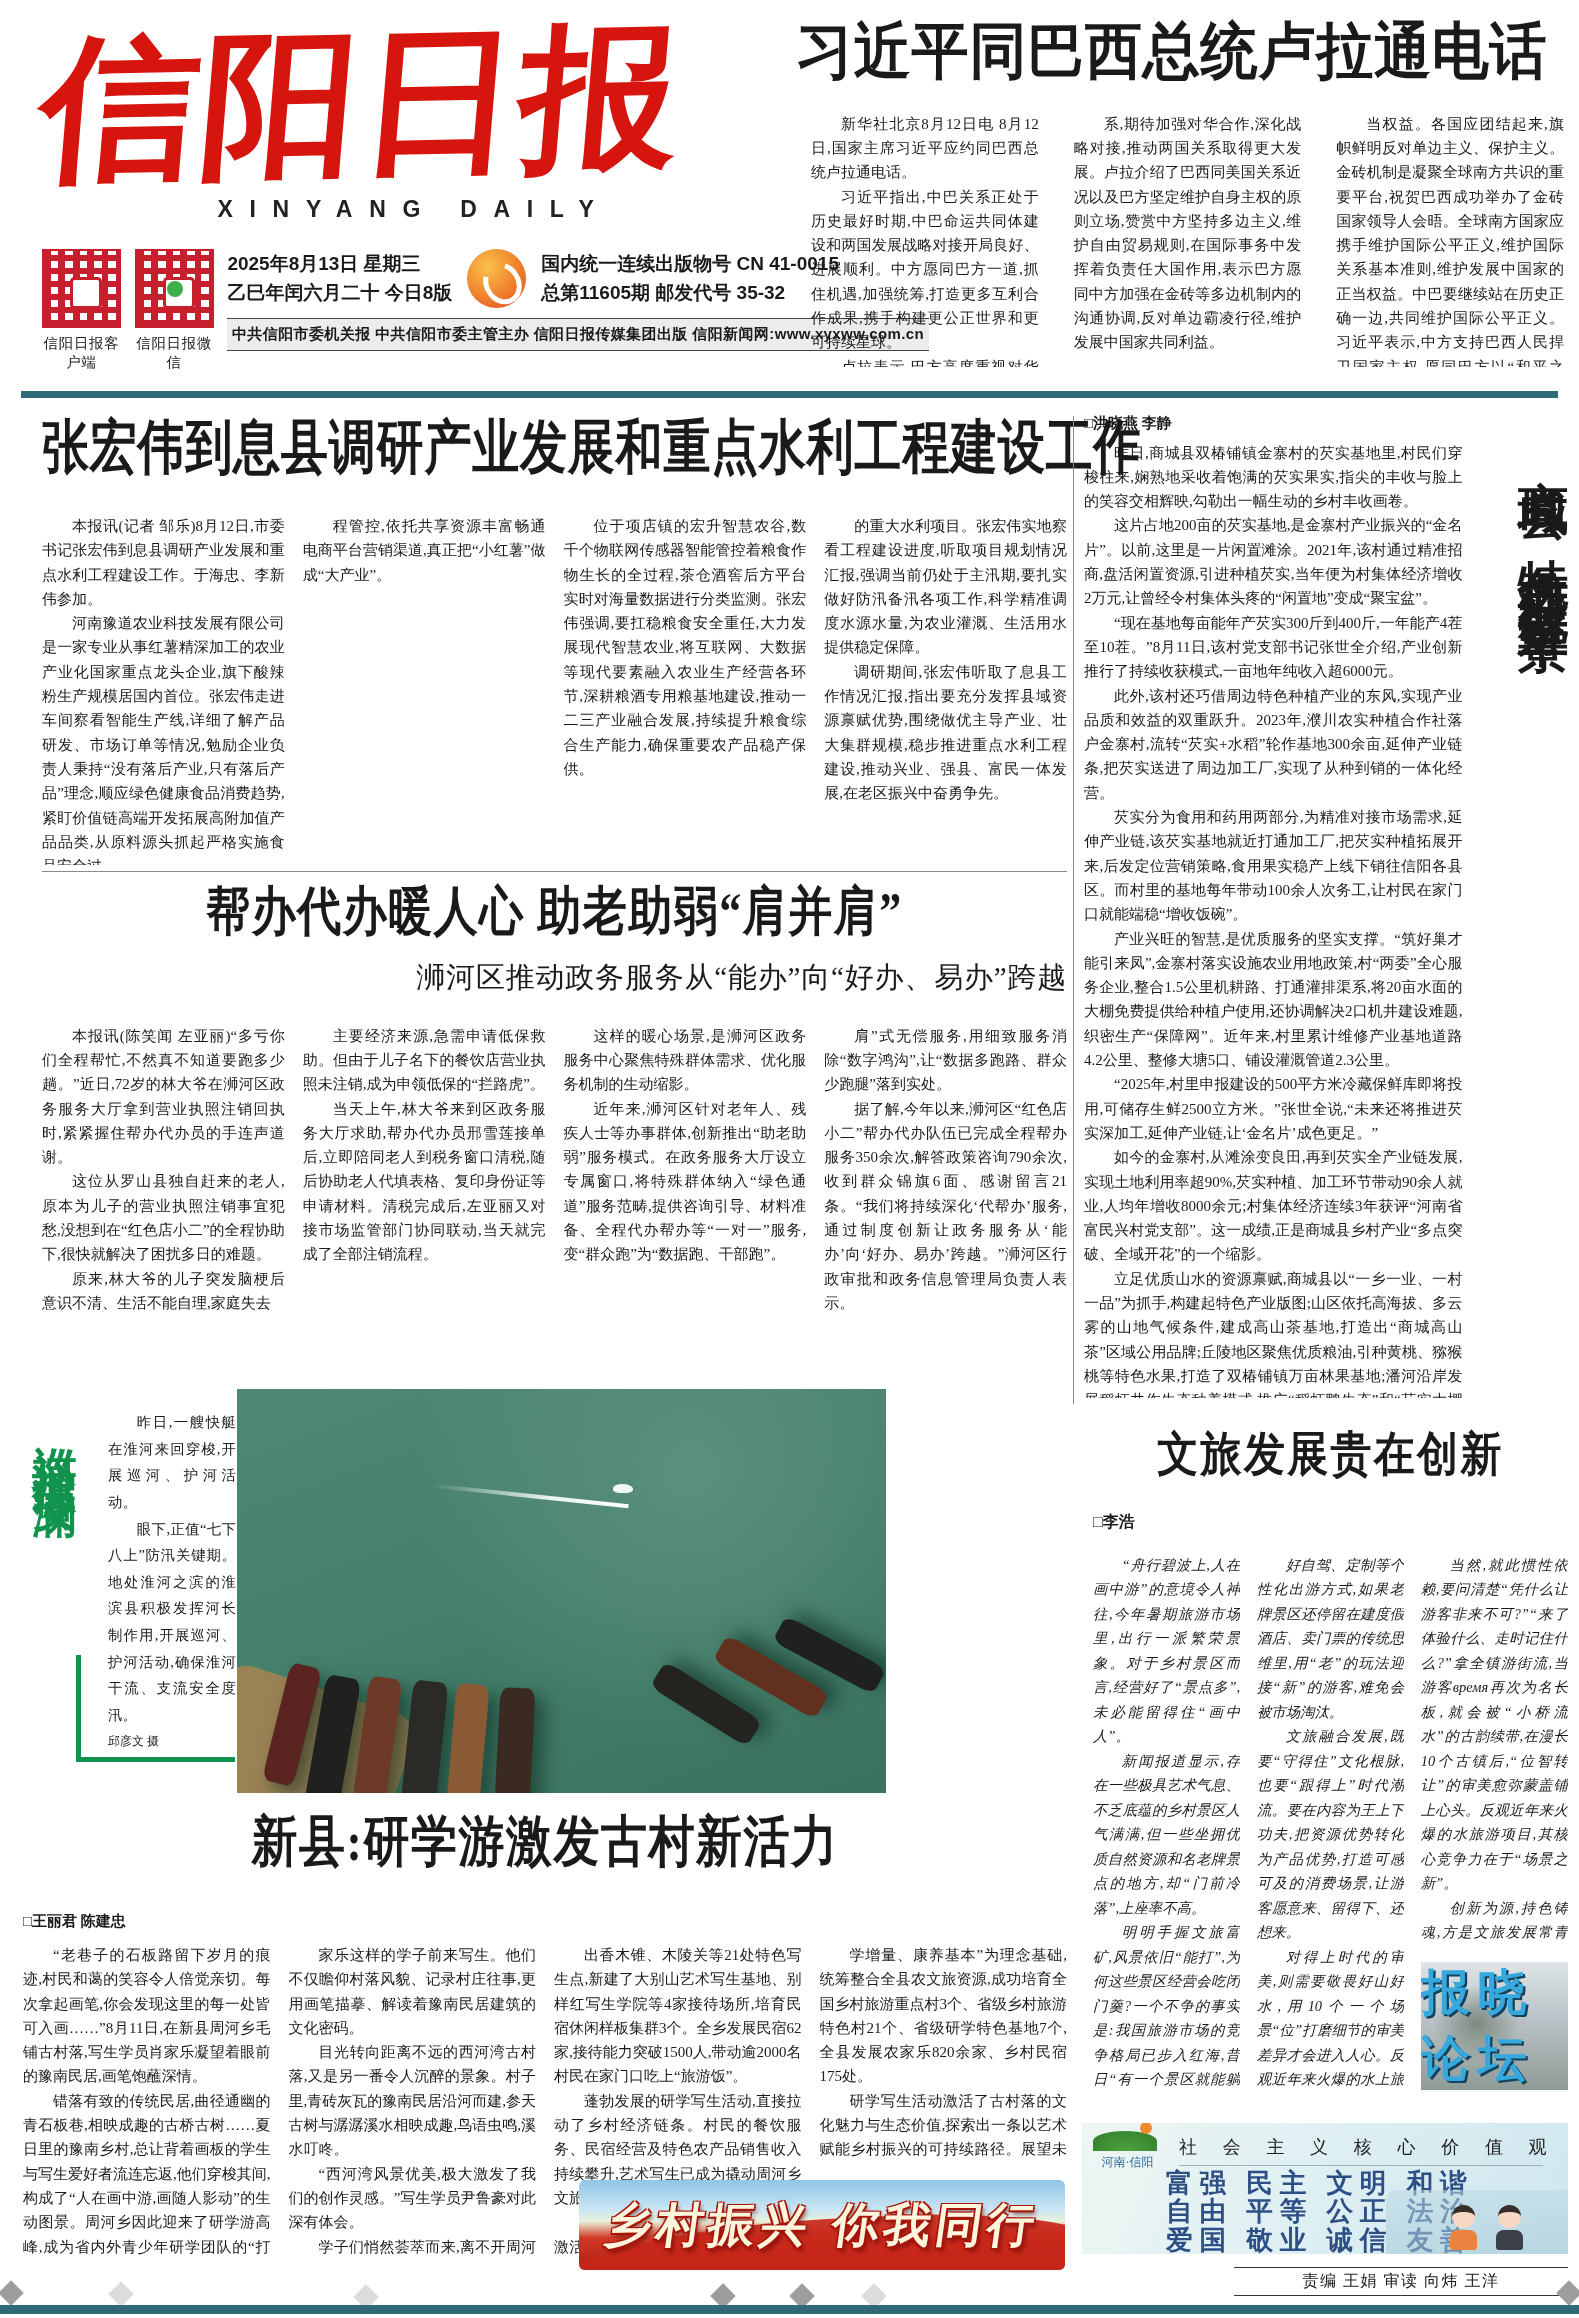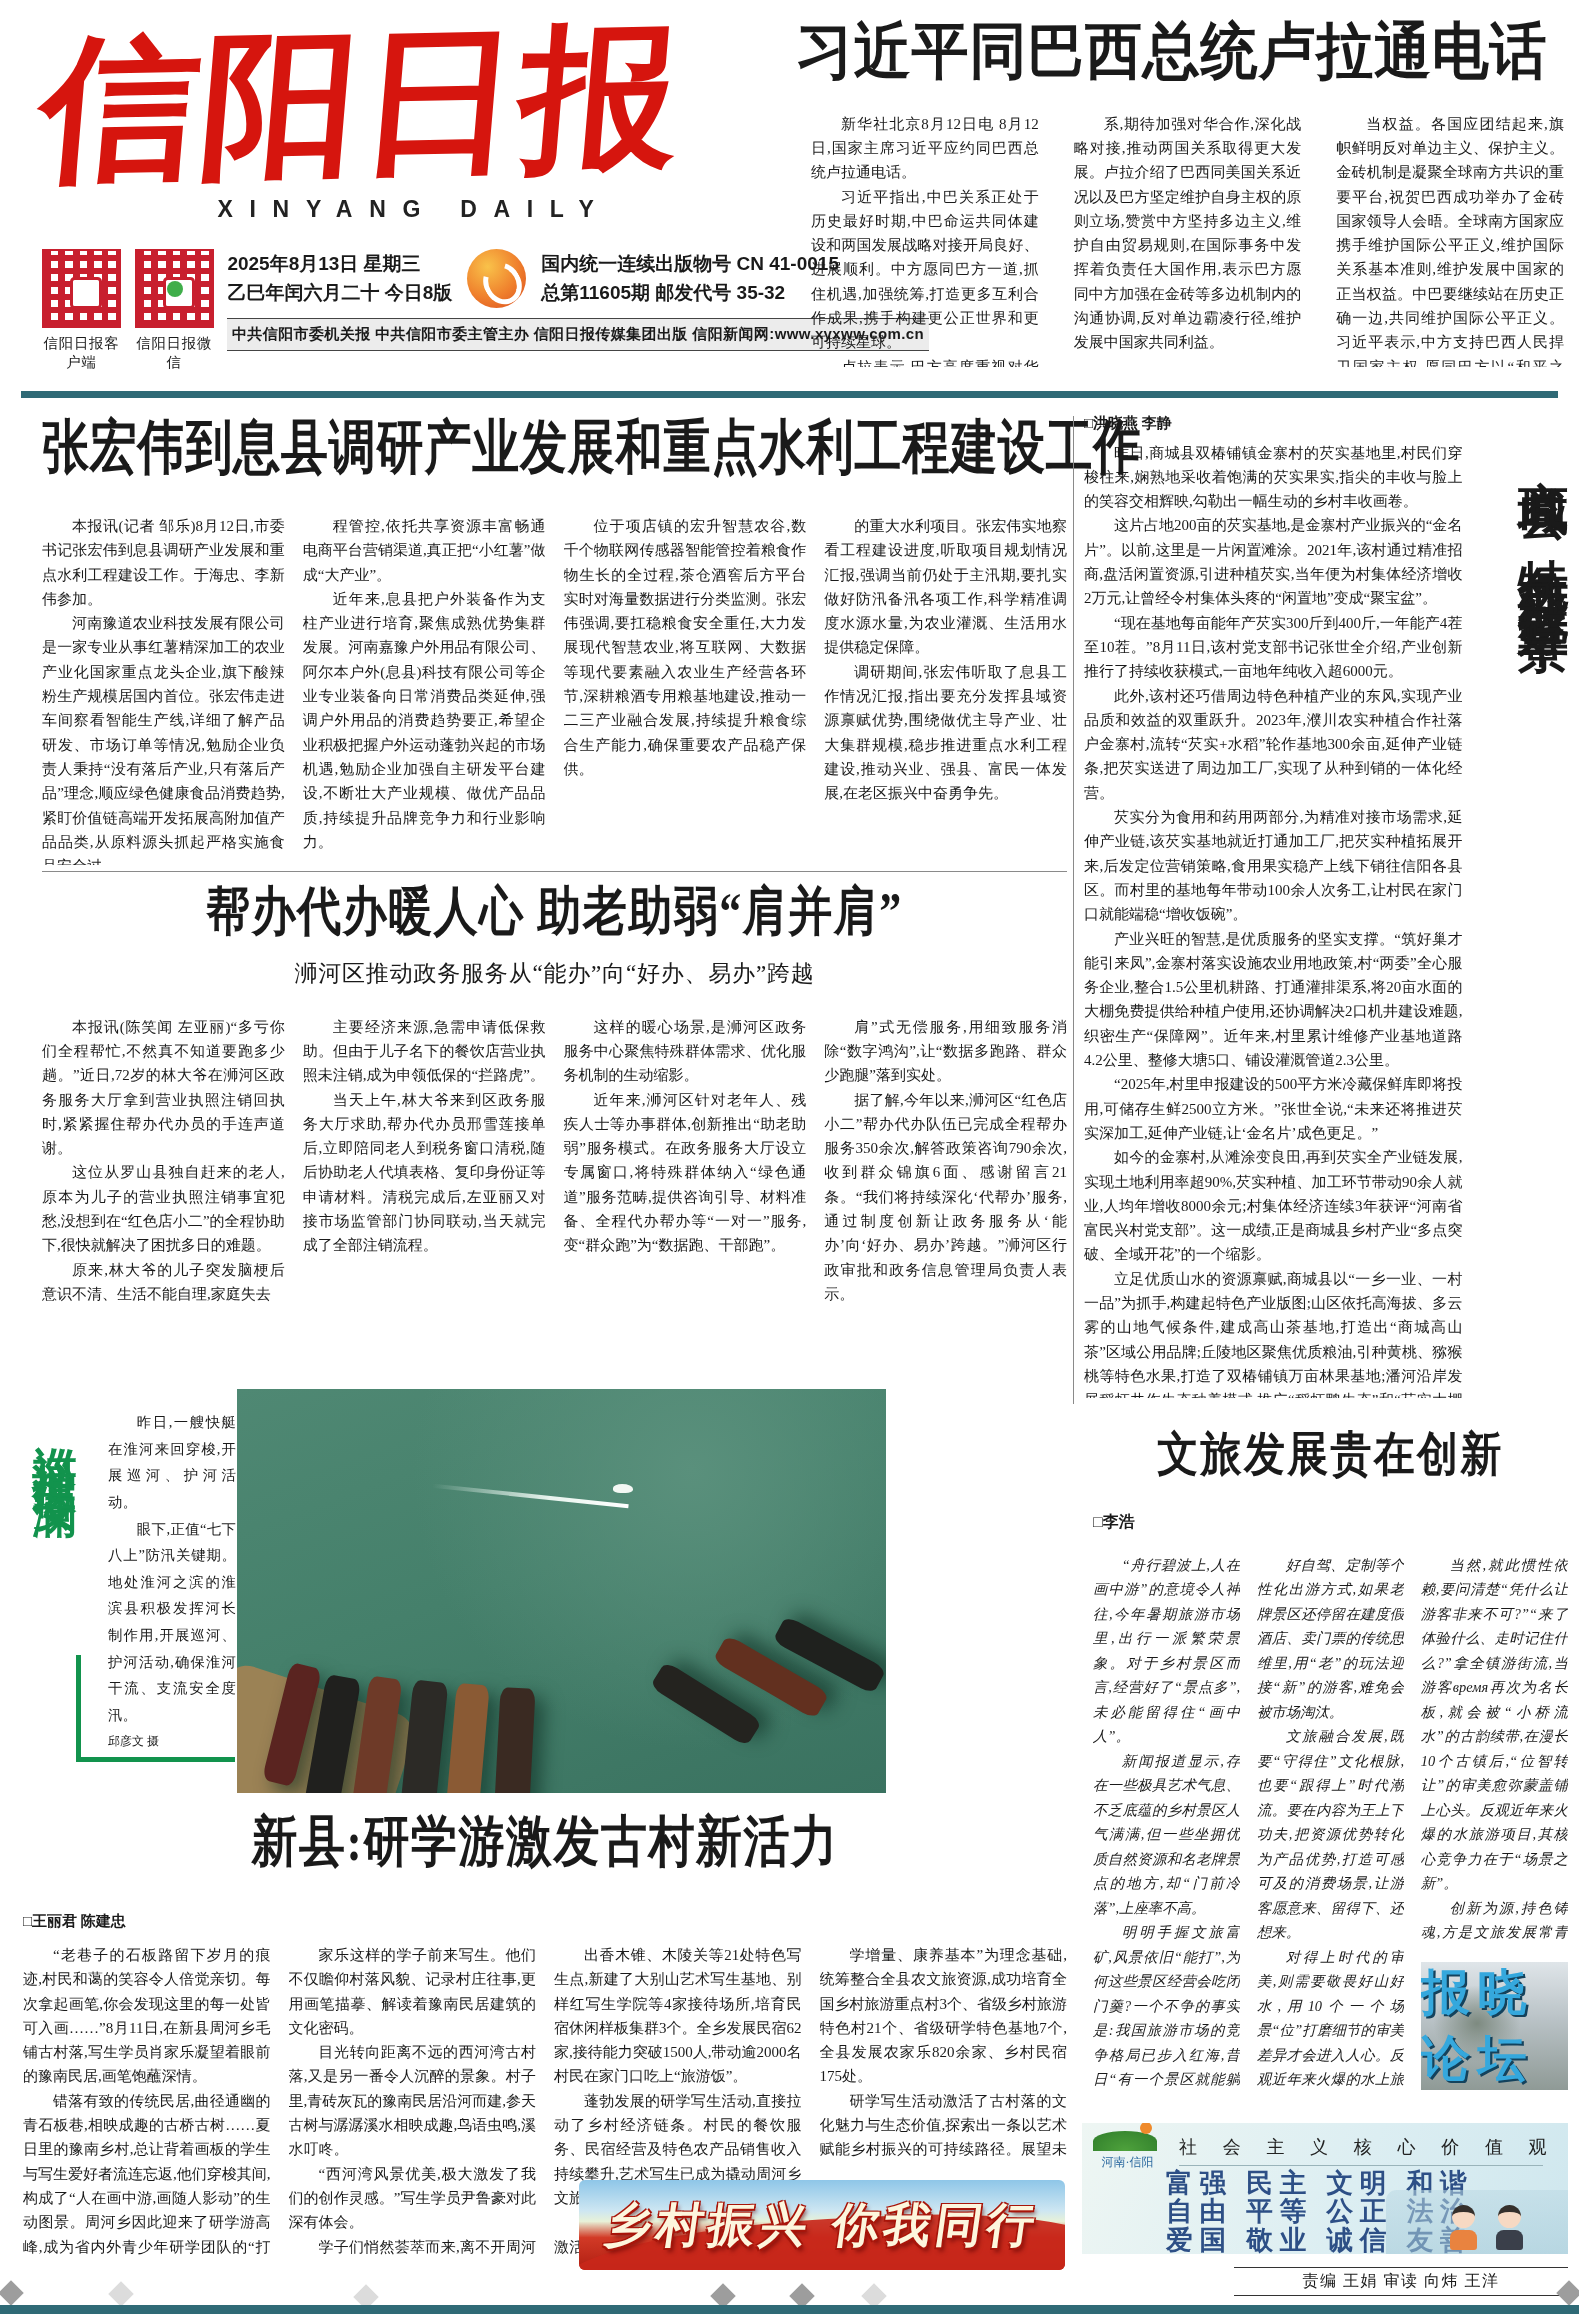--- a/index.html
+++ b/index.html
@@ -71,21 +71,21 @@
   .sc-byline { font-size:15px; font-weight:bold; margin-bottom:7.6px; }
   .sc-flex { display:flex; height:957px; }
   .sc-text { width:389px; overflow:hidden; padding-right:10.6px; }
   .sc-title { flex:1; writing-mode:vertical-rl; text-orientation:upright; font-size:48px; font-weight:900;
               line-height:1.05; letter-spacing:7.6px; text-align:justify; transform:scaleX(1.05);
               font-family:"Liberation Serif",serif; }
 
   
   .shihe { position:absolute; left:42px; top:882px; width:1025px; }
   .shihe h2 { text-align:center; font-size:44px; font-weight:900; letter-spacing:1.5px; transform:scaleY(1.2); }
-  .shihe h3 { text-align:center; font-size:23px; margin-top:16.7px; font-weight:normal; letter-spacing:0.8px; }
+  .shihe h3 { text-align:right; font-size:29px; margin-top:16.7px; font-weight:normal; letter-spacing:0.8px; }
   .shihe-cols { display:flex; gap:18px; margin-top:26px; height:336px; overflow:hidden; }
   .shihe-cols .col { flex:1; overflow:hidden; }
 
   
   .photo-title { position:absolute; left:25px; top:1411px; height:364px; writing-mode:vertical-rl;
                  text-orientation:upright; font-size:44px; font-weight:900; color:#12934d; letter-spacing:7.6px; }
   .photo-caption { position:absolute; left:108px; top:1409px; width:128px; height:357px; overflow:hidden; }
   .photo-caption .para { font-size:14.4px; line-height:1.85; }
   .photo-credit { text-align:left; font-size:12px; margin-top:4.6px; padding-right:7.6px; }
   .green-l-v { position:absolute; left:76px; top:1655px; width:4.6px; height:106px; background:#12934d; }
@@ -219,21 +219,20 @@
 
   <div class="main-story">
     <h2>张宏伟到息县调研产业发展和重点水利工程建设工作</h2>
     <div class="main-cols">
       <div class="col">
           <p class="para">本报讯(记者 邹乐)8月12日,市委书记张宏伟到息县调研产业发展和重点水利工程建设工作。于海忠、李新伟参加。</p>
           <p class="para">河南豫道农业科技发展有限公司是一家专业从事红薯精深加工的农业产业化国家重点龙头企业,旗下酸辣粉生产规模居国内首位。张宏伟走进车间察看智能生产线,详细了解产品研发、市场订单等情况,勉励企业负责人秉持“没有落后产业,只有落后产品”理念,顺应绿色健康食品消费趋势,紧盯价值链高端开发拓展高附加值产品品类,从原料源头抓起严格实施食品安全过</p>
         </div>
       <div class="col">
           <p class="para">程管控,依托共享资源丰富畅通电商平台营销渠道,真正把“小红薯”做成“大产业”。</p>
-          <p class="para">近年来,息县把户外装备作为支柱产业进行培育,聚焦成熟优势集群发展。河南嘉豫户外用品有限公司、阿尔本户外(息县)科技有限公司等企业专业装备向日常消费品类延伸,强调户外用品的消费趋势要正,希望企业积极把握户外运动蓬勃兴起的市场机遇,勉励企业加强自主研发平台建设,不断壮大产业规模、做优产品品质,持续提升品牌竞争力和行业影响力。</p>
         </div>
       <div class="col">
           <p class="para">位于项店镇的宏升智慧农谷,数千个物联网传感器智能管控着粮食作物生长的全过程,茶仓酒窖后方平台实时对海量数据进行分类监测。张宏伟强调,要扛稳粮食安全重任,大力发展现代智慧农业,将互联网、大数据等现代要素融入农业生产经营各环节,深耕粮酒专用粮基地建设,推动一二三产业融合发展,持续提升粮食综合生产能力,确保重要农产品稳产保供。</p>
         </div>
       <div class="col">
           <p class="para">的重大水利项目。张宏伟实地察看工程建设进度,听取项目规划情况汇报,强调当前仍处于主汛期,要扎实做好防汛备汛各项工作,科学精准调度水源水量,为农业灌溉、生活用水提供稳定保障。</p>
           <p class="para">调研期间,张宏伟听取了息县工作情况汇报,指出要充分发挥县域资源禀赋优势,围绕做优主导产业、壮大集群规模,稳步推进重点水利工程建设,推动兴业、强县、富民一体发展,在老区振兴中奋勇争先。</p>
         </div>
     </div>
   </div>

